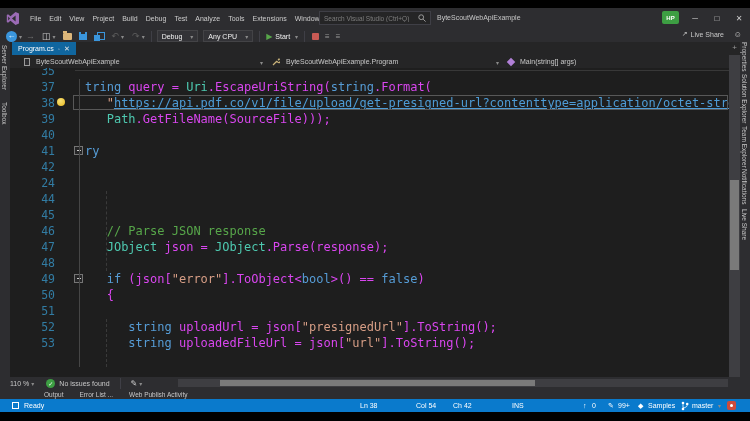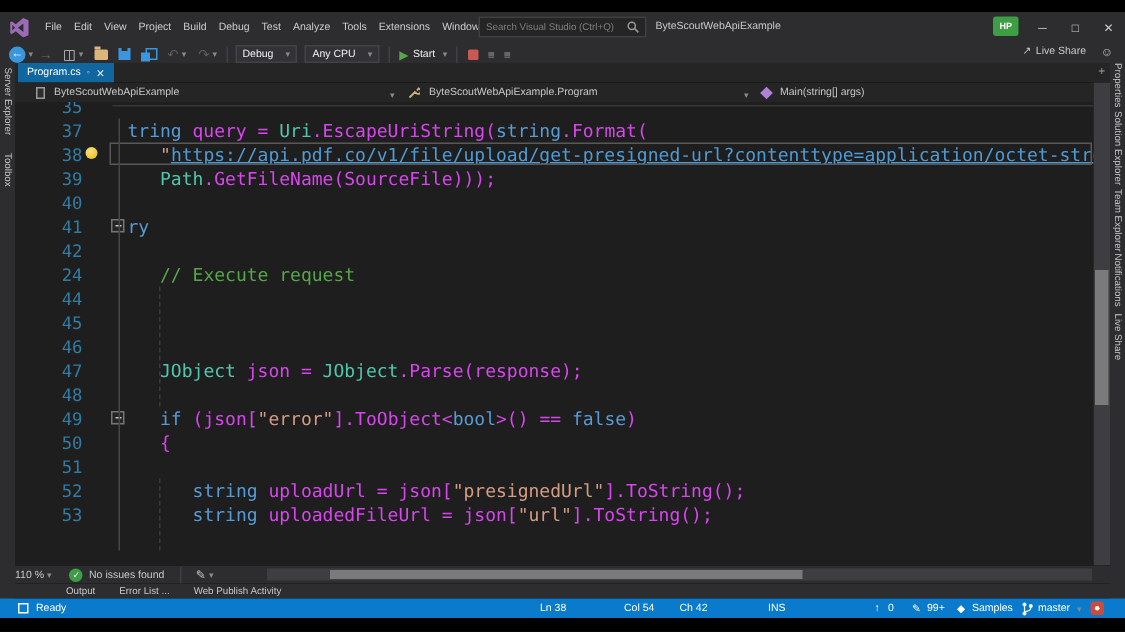--- a/index.html
+++ b/index.html
@@ -280,35 +280,35 @@
           <span class="codetxt"><span class="sg kw">ry</span></span>
         </div>
         <div class="crow">
           <span class="ln">42</span>
           <span class="fold"></span>
           <span class="codetxt"></span>
         </div>
         <div class="crow">
           <span class="ln">24</span>
           <span class="fold"></span>
-          <span class="codetxt"><span class="sg pln">   </span><span class="sg com">// Execute request</span></span>
+          <span class="codetxt"><span class="sg pln">   </span></span>
         </div>
         <div class="crow">
           <span class="ln">44</span>
           <span class="fold"></span>
         </div>
         <div class="crow">
           <span class="ln">45</span>
           <span class="fold"></span>
           <span class="codetxt"></span>
         </div>
         <div class="crow">
           <span class="ln">46</span>
           <span class="fold"></span>
-          <span class="codetxt"><span class="sg pln">   </span></span>
+          <span class="codetxt"><span class="sg pln">   </span><span class="sg com">// Parse JSON response</span></span>
         </div>
         <div class="crow">
           <span class="ln">47</span>
           <span class="fold"></span>
           <span class="codetxt"><span class="sg pln">   </span><span class="sg cls">JObject</span><span class="sg pln"> json = </span><span class="sg cls">JObject</span><span class="sg pln">.Parse(response);</span></span>
         </div>
         <div class="crow">
           <span class="ln">48</span>
           <span class="fold"></span>
           <span class="codetxt"></span>

